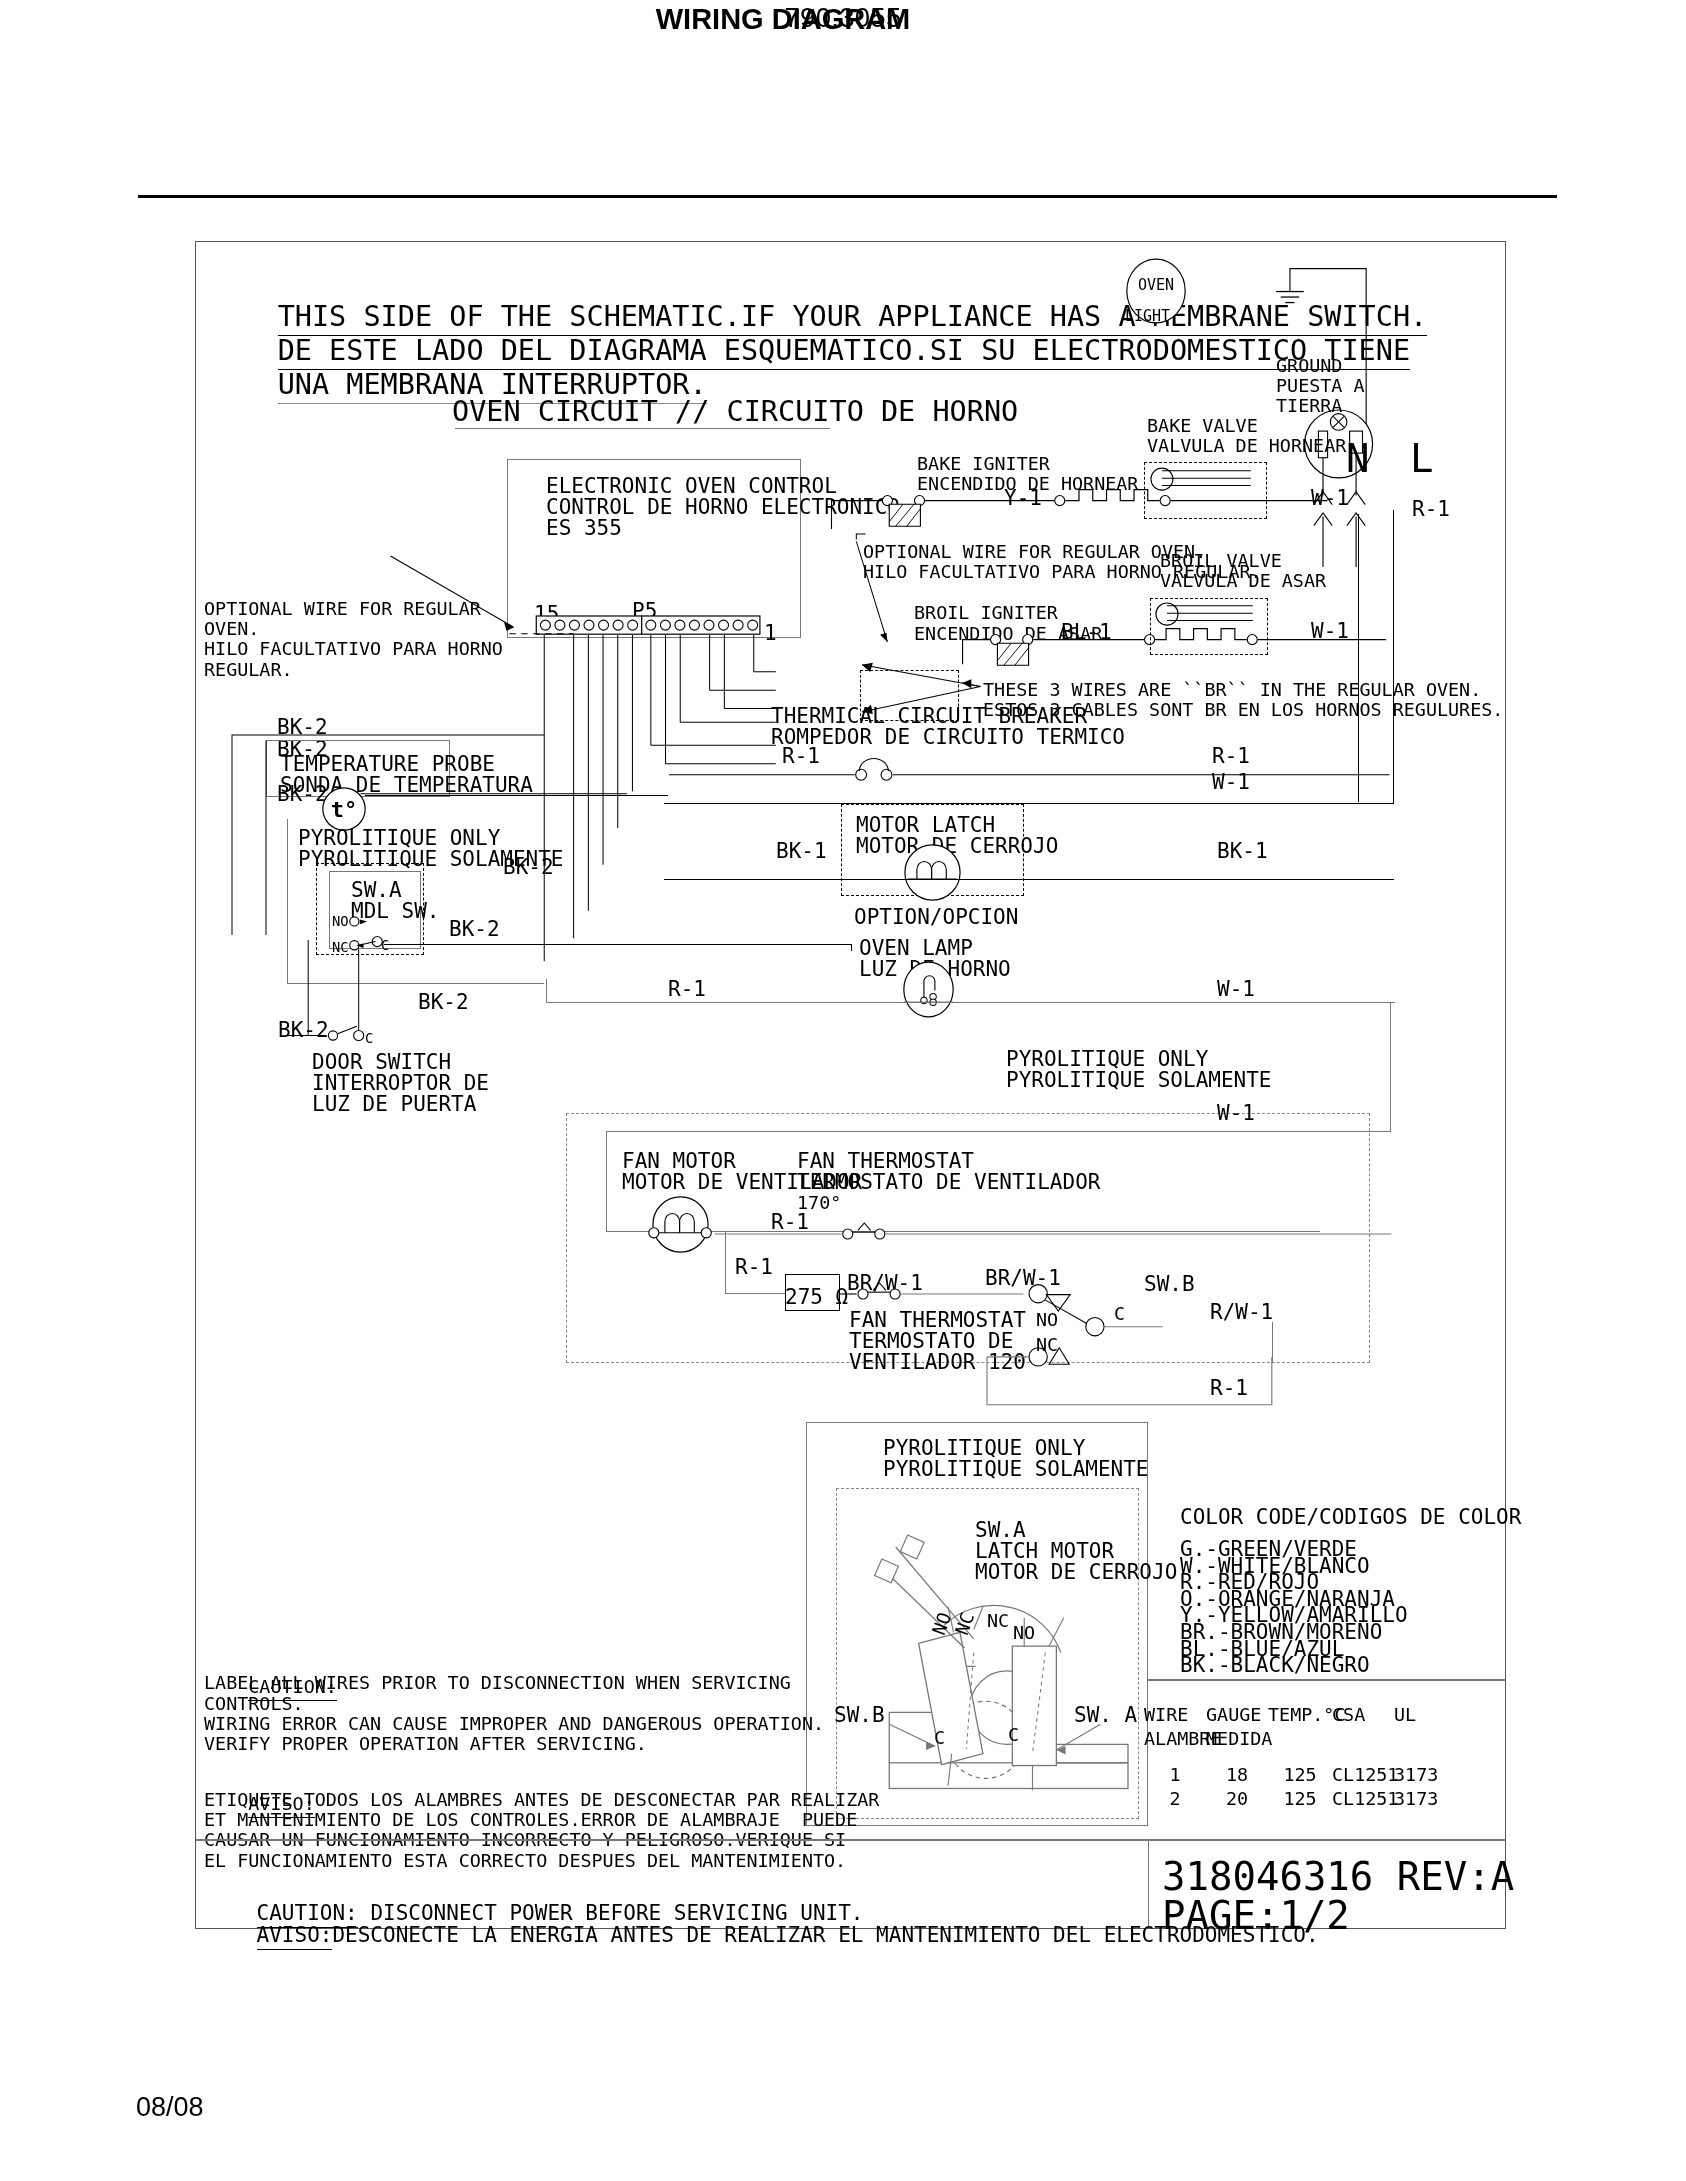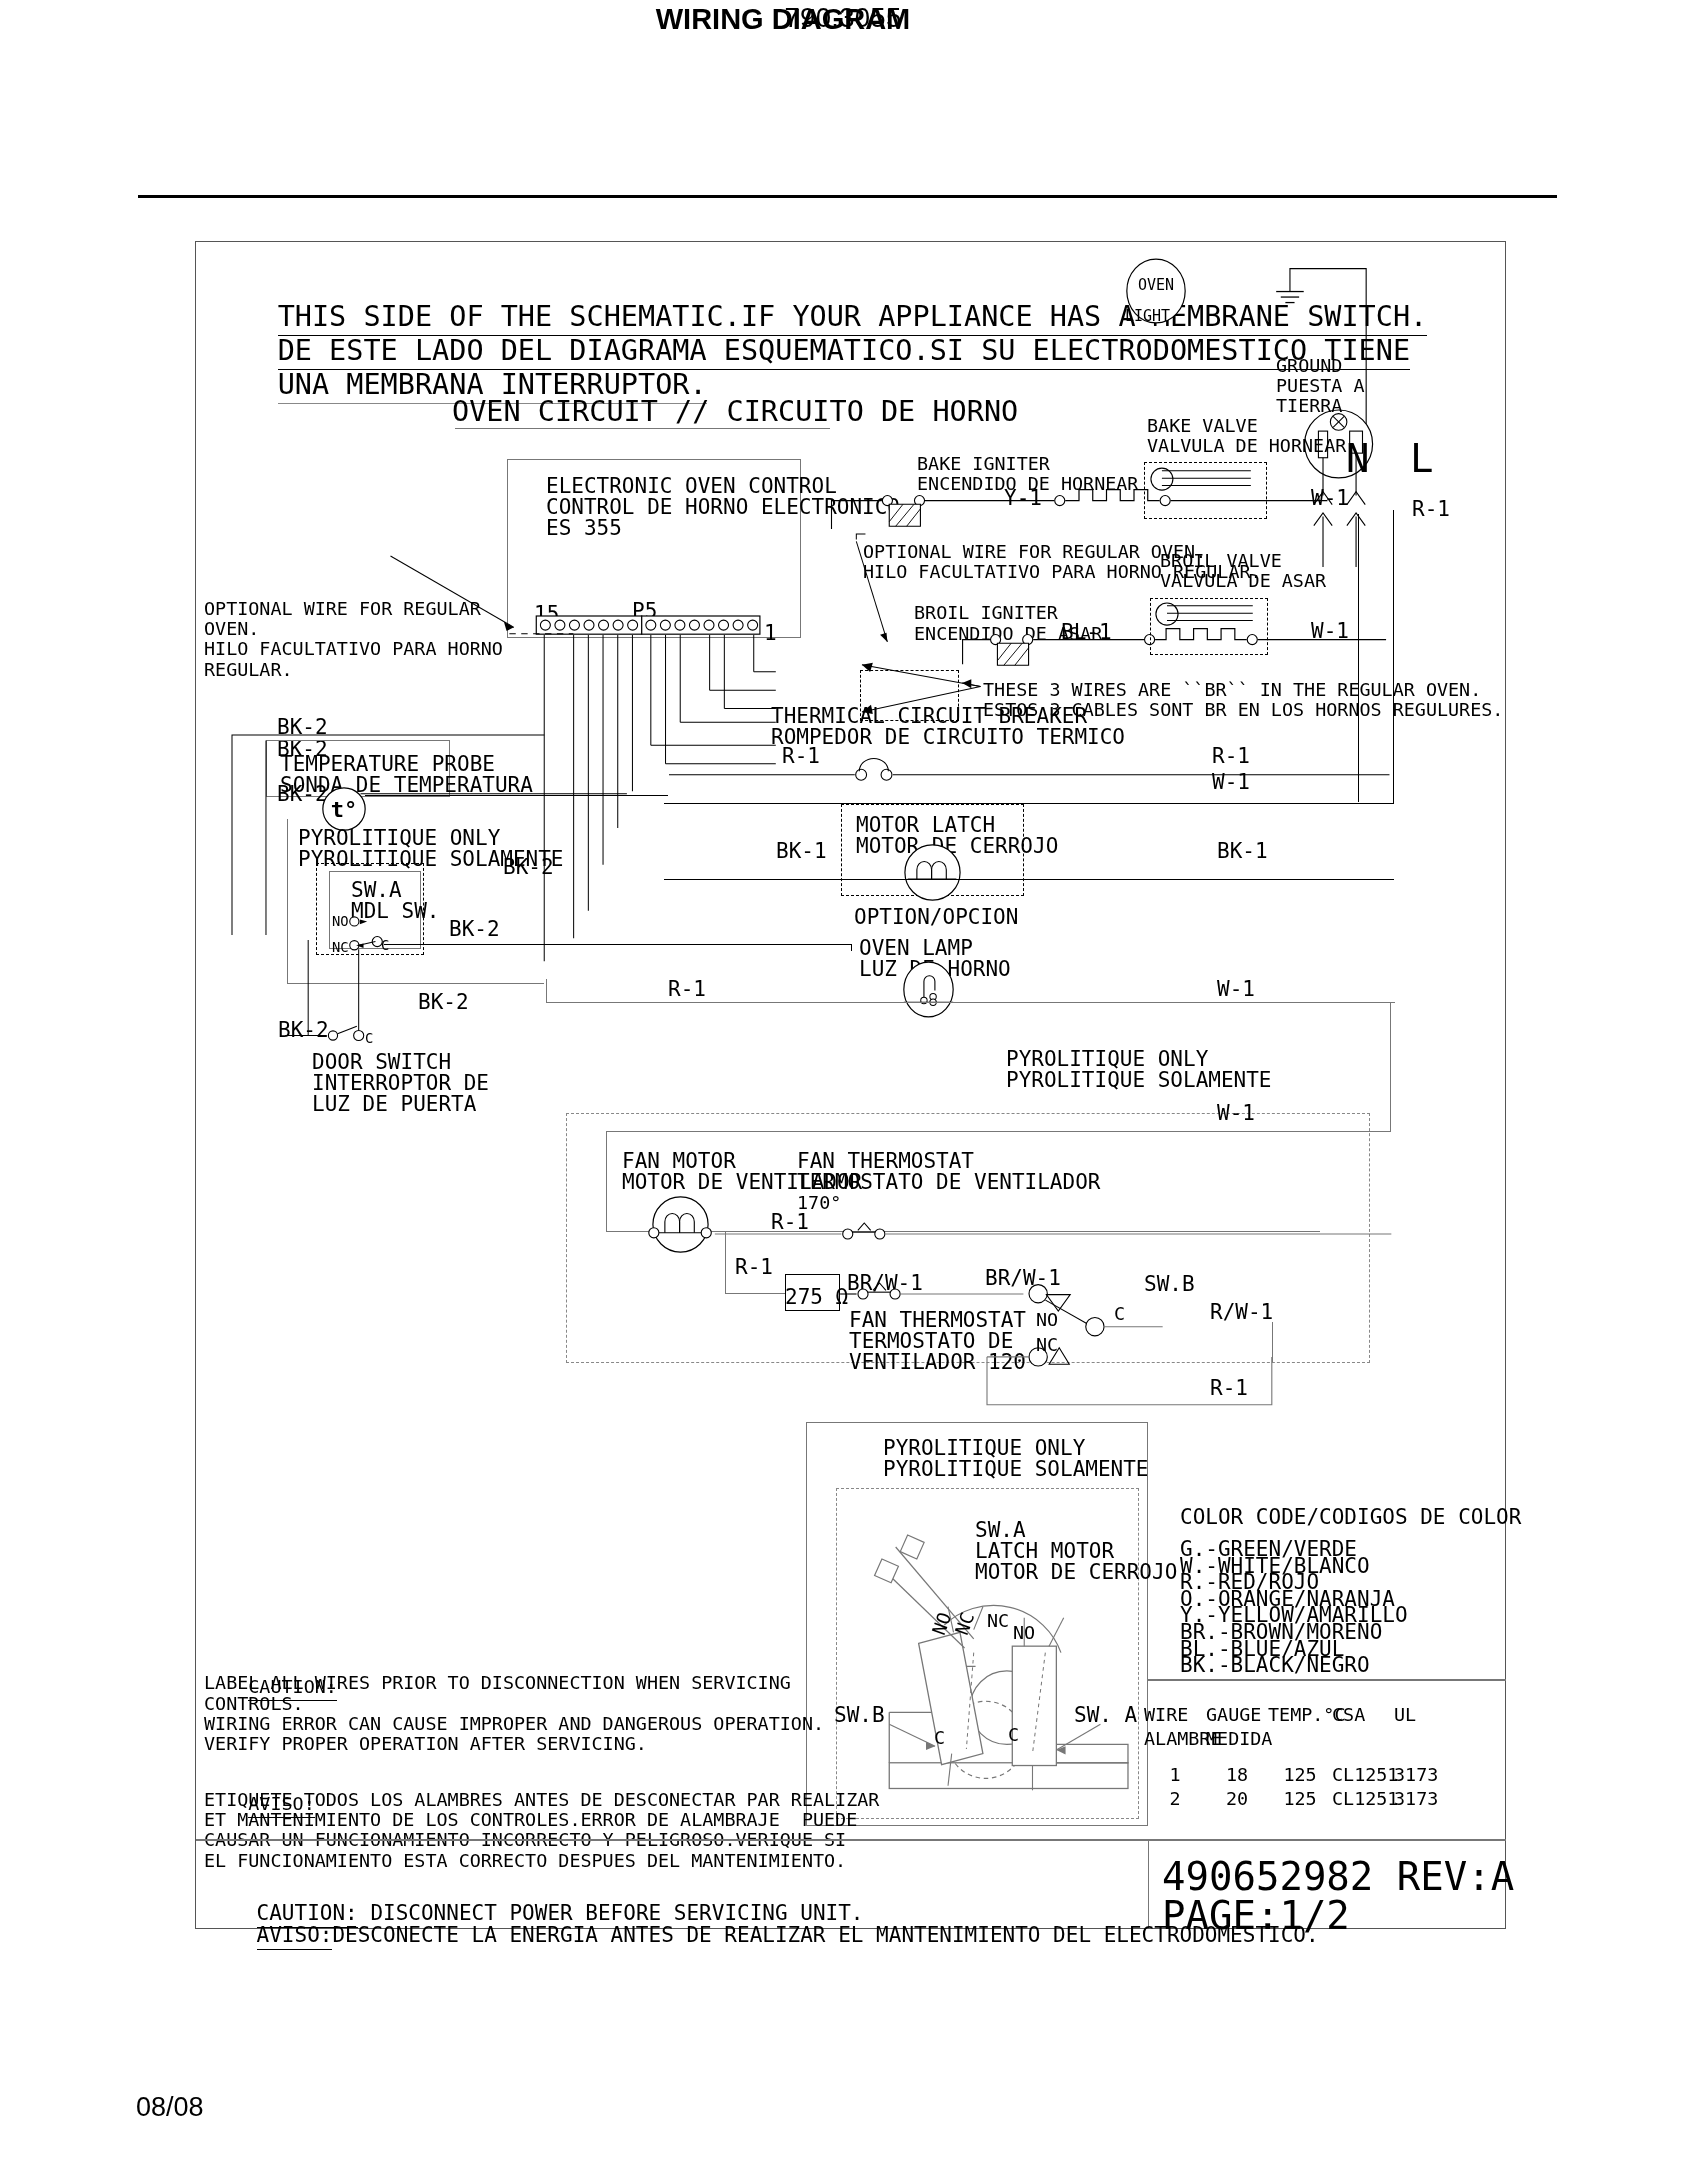--- a/index.html
+++ b/index.html
@@ -589,17 +589,17 @@
 
   <div class="abs hl" style="left:196px;top:1839px;width:1310px;height:1.8px;background:#777;"></div>
   <div class="abs vl" style="left:1148px;top:1839px;height:89px;background:#777;"></div>
 
   <div class="abs t s15" style="left:206px;top:1872px;">
     <span class="u">CAUTION:</span><span> DISCONNECT POWER BEFORE SERVICING UNIT.</span>
   </div>
   <div class="abs t s15" style="left:206px;top:1894px;">
     <span class="u">AVISO:</span><span>DESCONECTE LA ENERGIA ANTES DE REALIZAR EL MANTENIMIENTO DEL ELECTRODOMESTICO.</span>
   </div>
-  <div class="abs t s28" style="left:1162px;top:1851px;">490652982 REV:A</div>
+  <div class="abs t s28" style="left:1162px;top:1851px;">318046316 REV:A</div>
   <div class="abs t s28" style="left:1162px;top:1890px;">PAGE:1/2</div>
 
 </div>
 
 
 </body></html>

